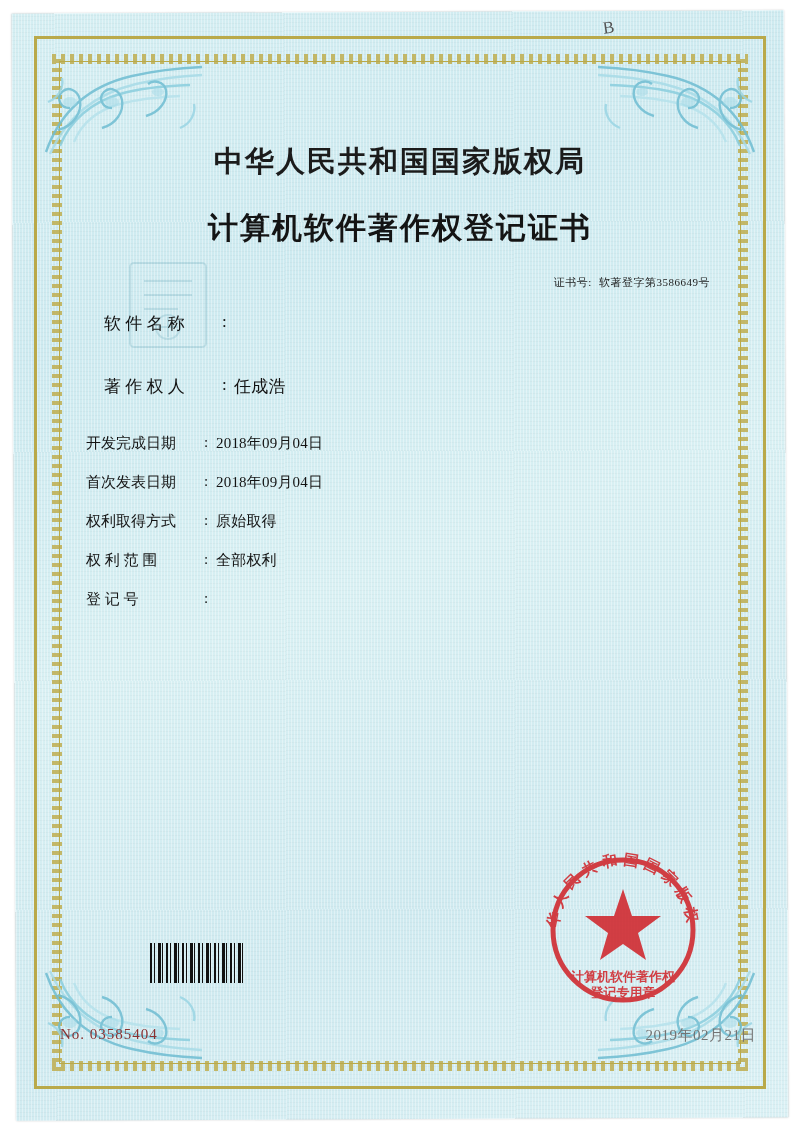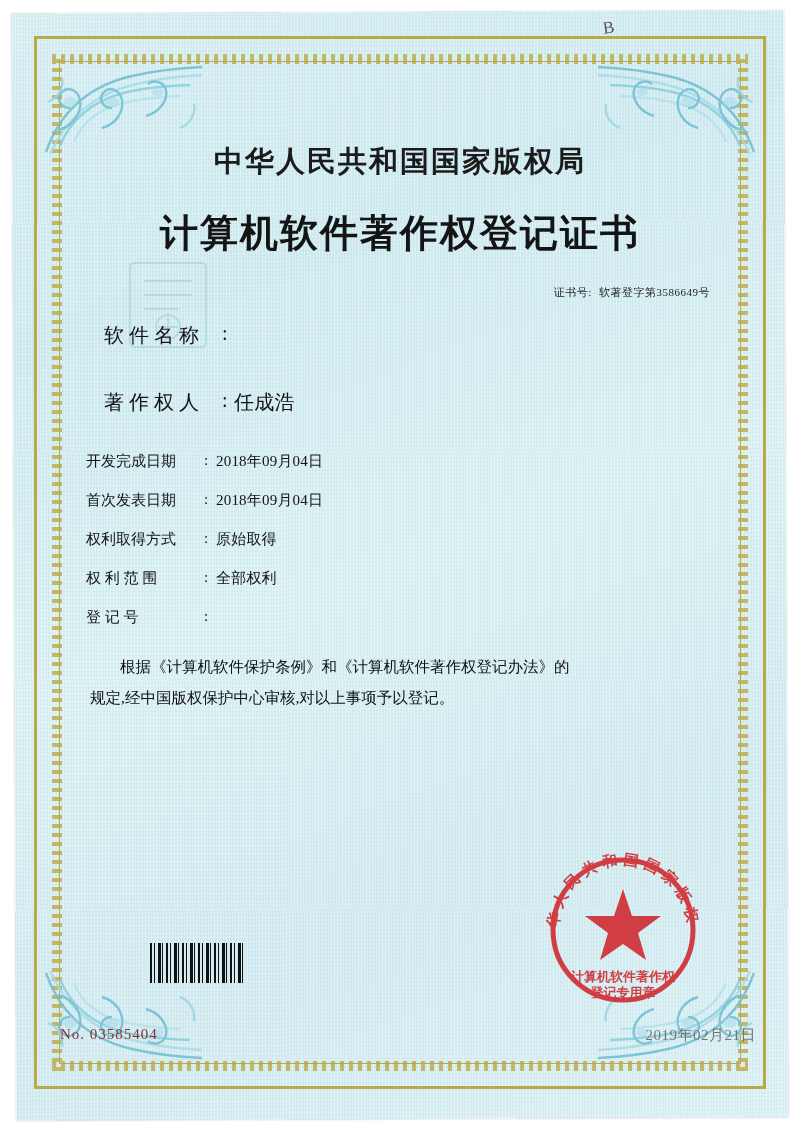--- a/index.html
+++ b/index.html
@@ -100,21 +100,21 @@
   .title-main {
     text-align: center;
     font-size: 29px;
     font-weight: bold;
     letter-spacing: 2px;
     color: #1b1b1b;
     margin-top: 22px;
   }
   .title-sub {
     text-align: center;
-    font-size: 38px;
+    font-size: 30px;
     font-weight: bold;
     letter-spacing: 2px;
     color: #141414;
     margin-top: 26px;
   }
 
   .cert-no {
     text-align: right;
     font-size: 11px;
     color: #1d1d1d;
@@ -122,21 +122,21 @@
     padding-right: 20px;
     letter-spacing: 0.5px;
   }
   .cert-no .label { margin-right: 4px; }
 
   .field-block { margin-top: 22px; padding-left: 34px; }
 
   .field-row {
     display: flex;
     align-items: flex-start;
-    font-size: 20px;
+    font-size: 17px;
     color: #131313;
     margin-bottom: 6px;
   }
   .field-label {
     width: 118px;
     flex: 0 0 118px;
     letter-spacing: 0px;
     font-family: "Liberation Serif", serif;
   }
   .field-label.spaced {
@@ -360,24 +360,20 @@
         <div class="field-label spaced">权 利 范 围</div>
         <div class="field-colon">:</div>
         <div class="field-value">全部权利</div>
       </div>
       <div class="field-row">
         <div class="field-label spaced">登 记 号</div>
         <div class="field-colon">:</div>
       </div>
     </div>
 
-    <div class="statement">
-      <div><span class="indent"></span><span>根据《计算机软件保护条例》和《计算机软件著作权登记办法》的</span></div>
-      <div>规定,经中国版权保护中心审核,对以上事项予以登记。</div>
-    </div>
 
   </div>
 
   <div class="barcode"></div>
 
   <div class="seal">
     <svg viewBox="0 0 178 178" xmlns="http://www.w3.org/2000/svg">
       <defs>
         <path id="sealArc" d="M 89 89 m -68 0 a 68 68 0 1 1 136 0"></path>
         <path id="sealArcTop" d="M 24 89 a 65 65 0 1 1 130 0"></path>

